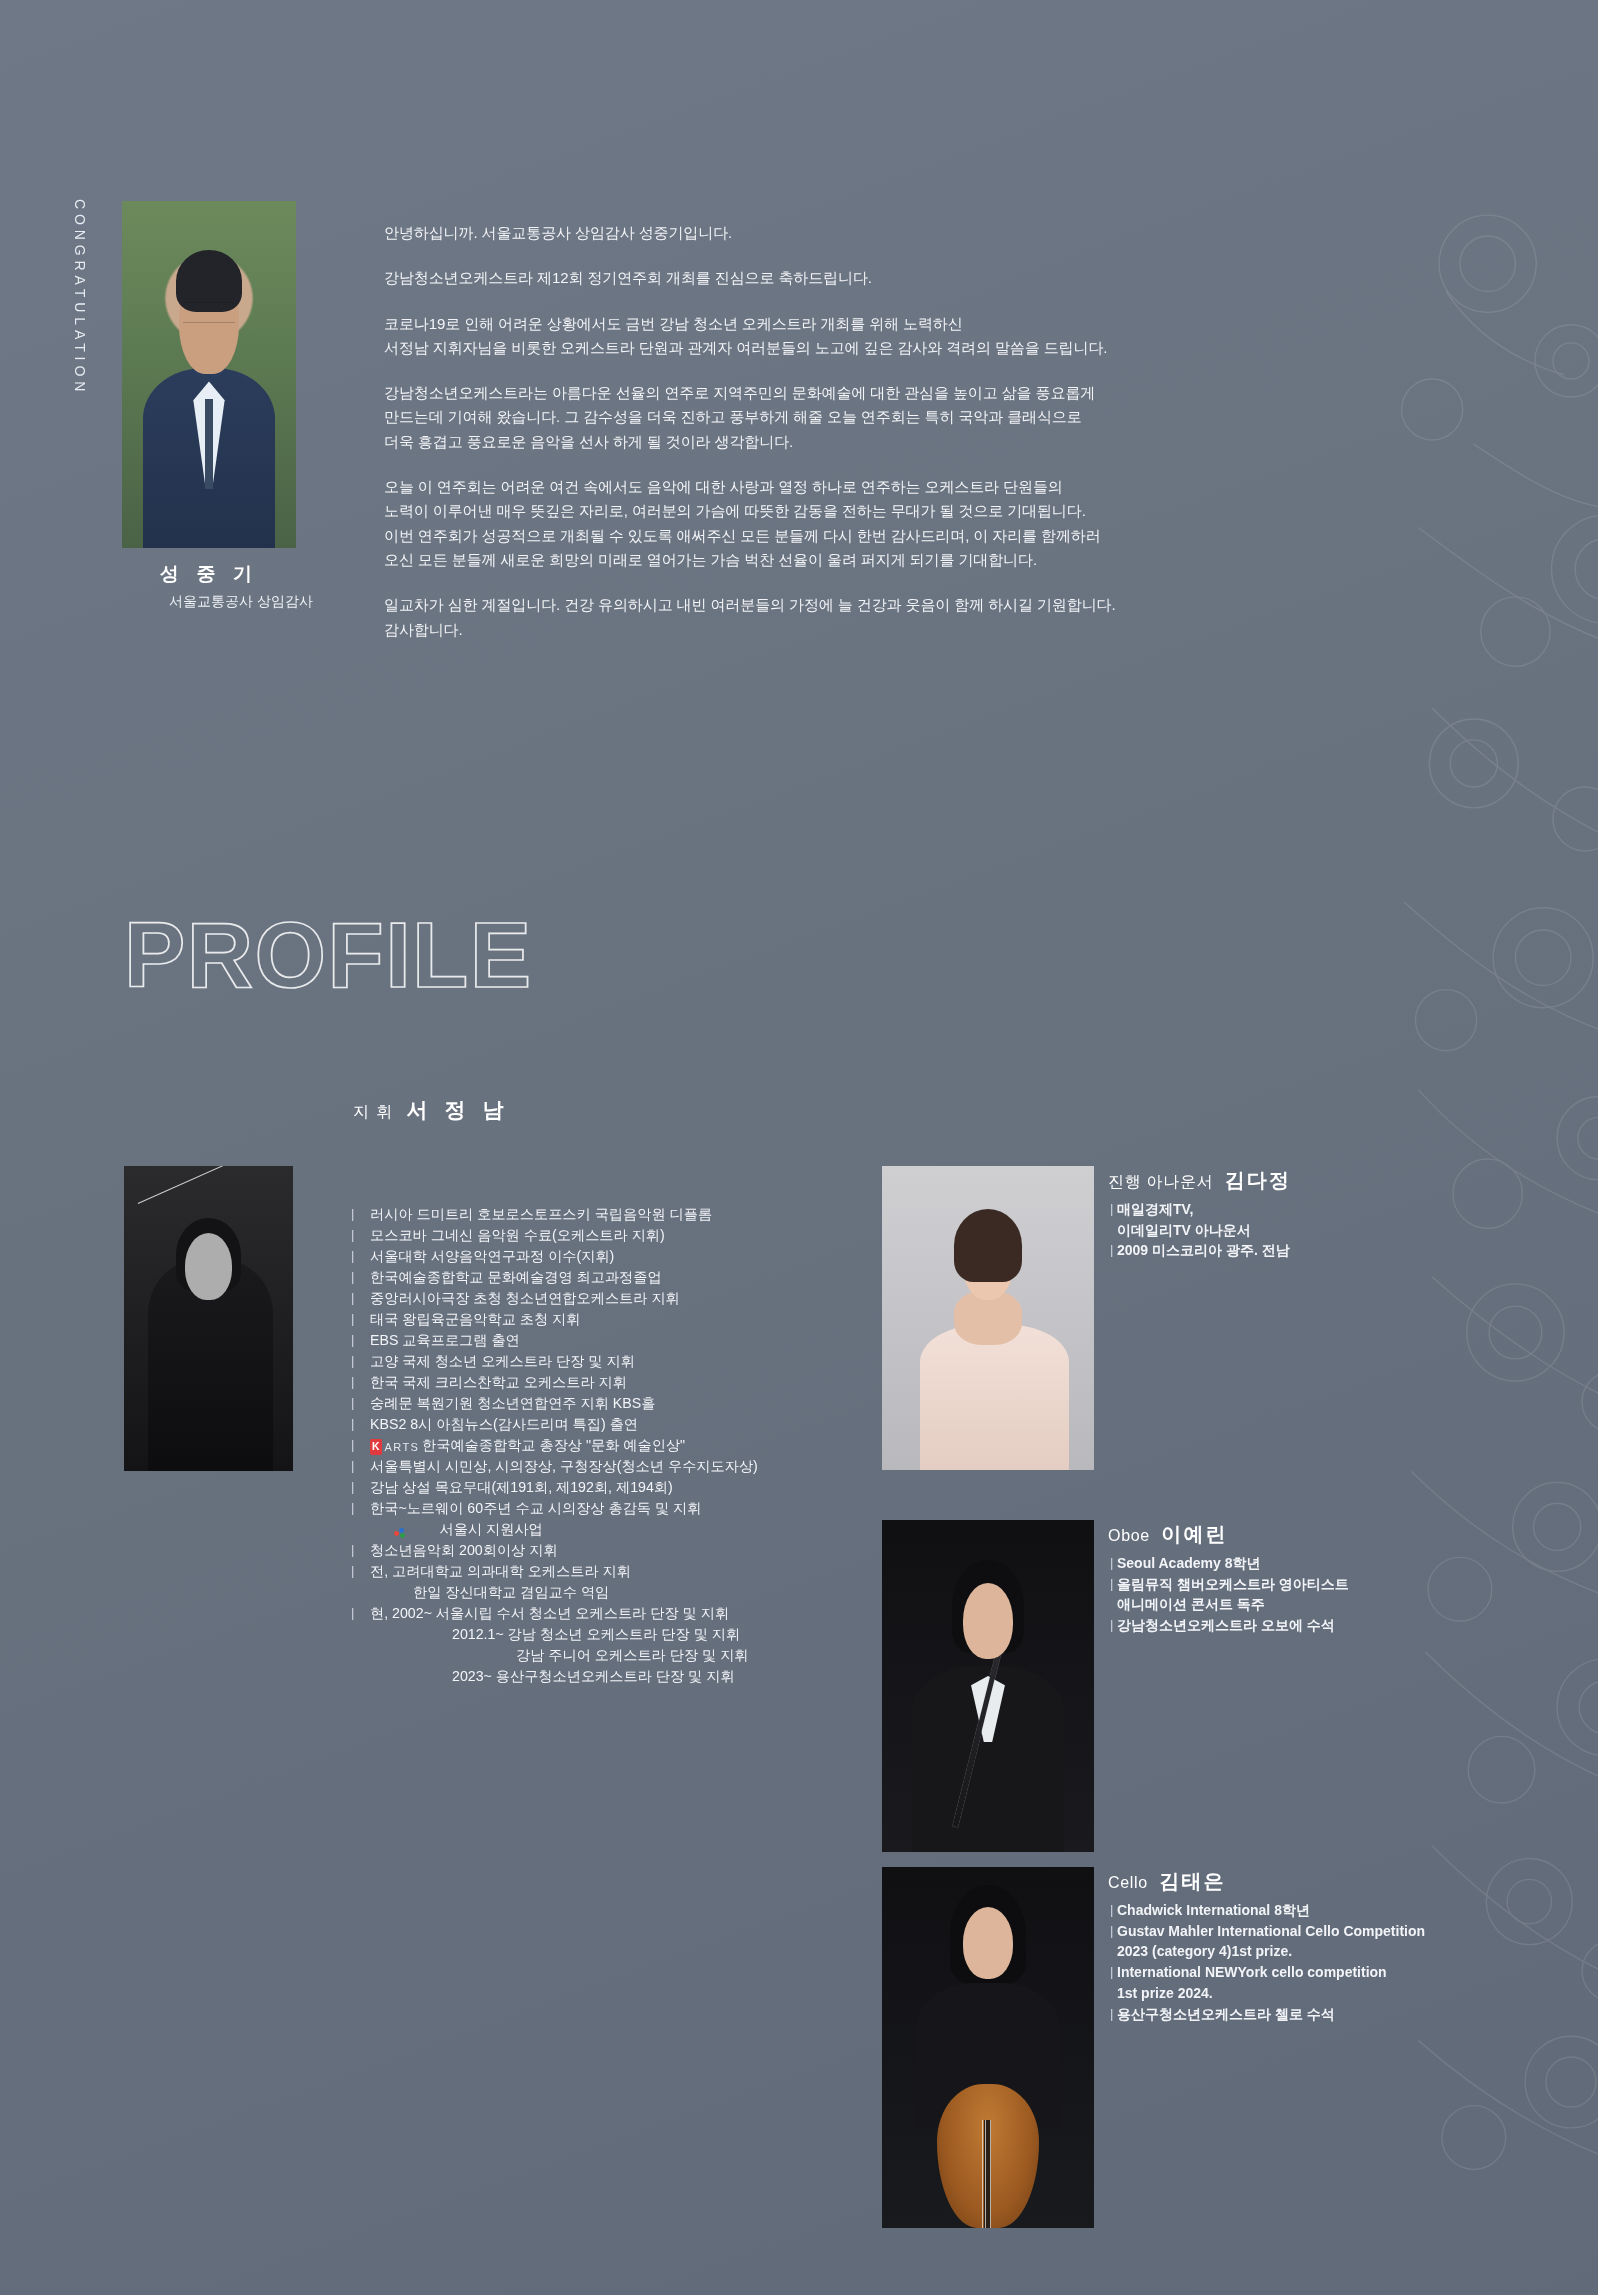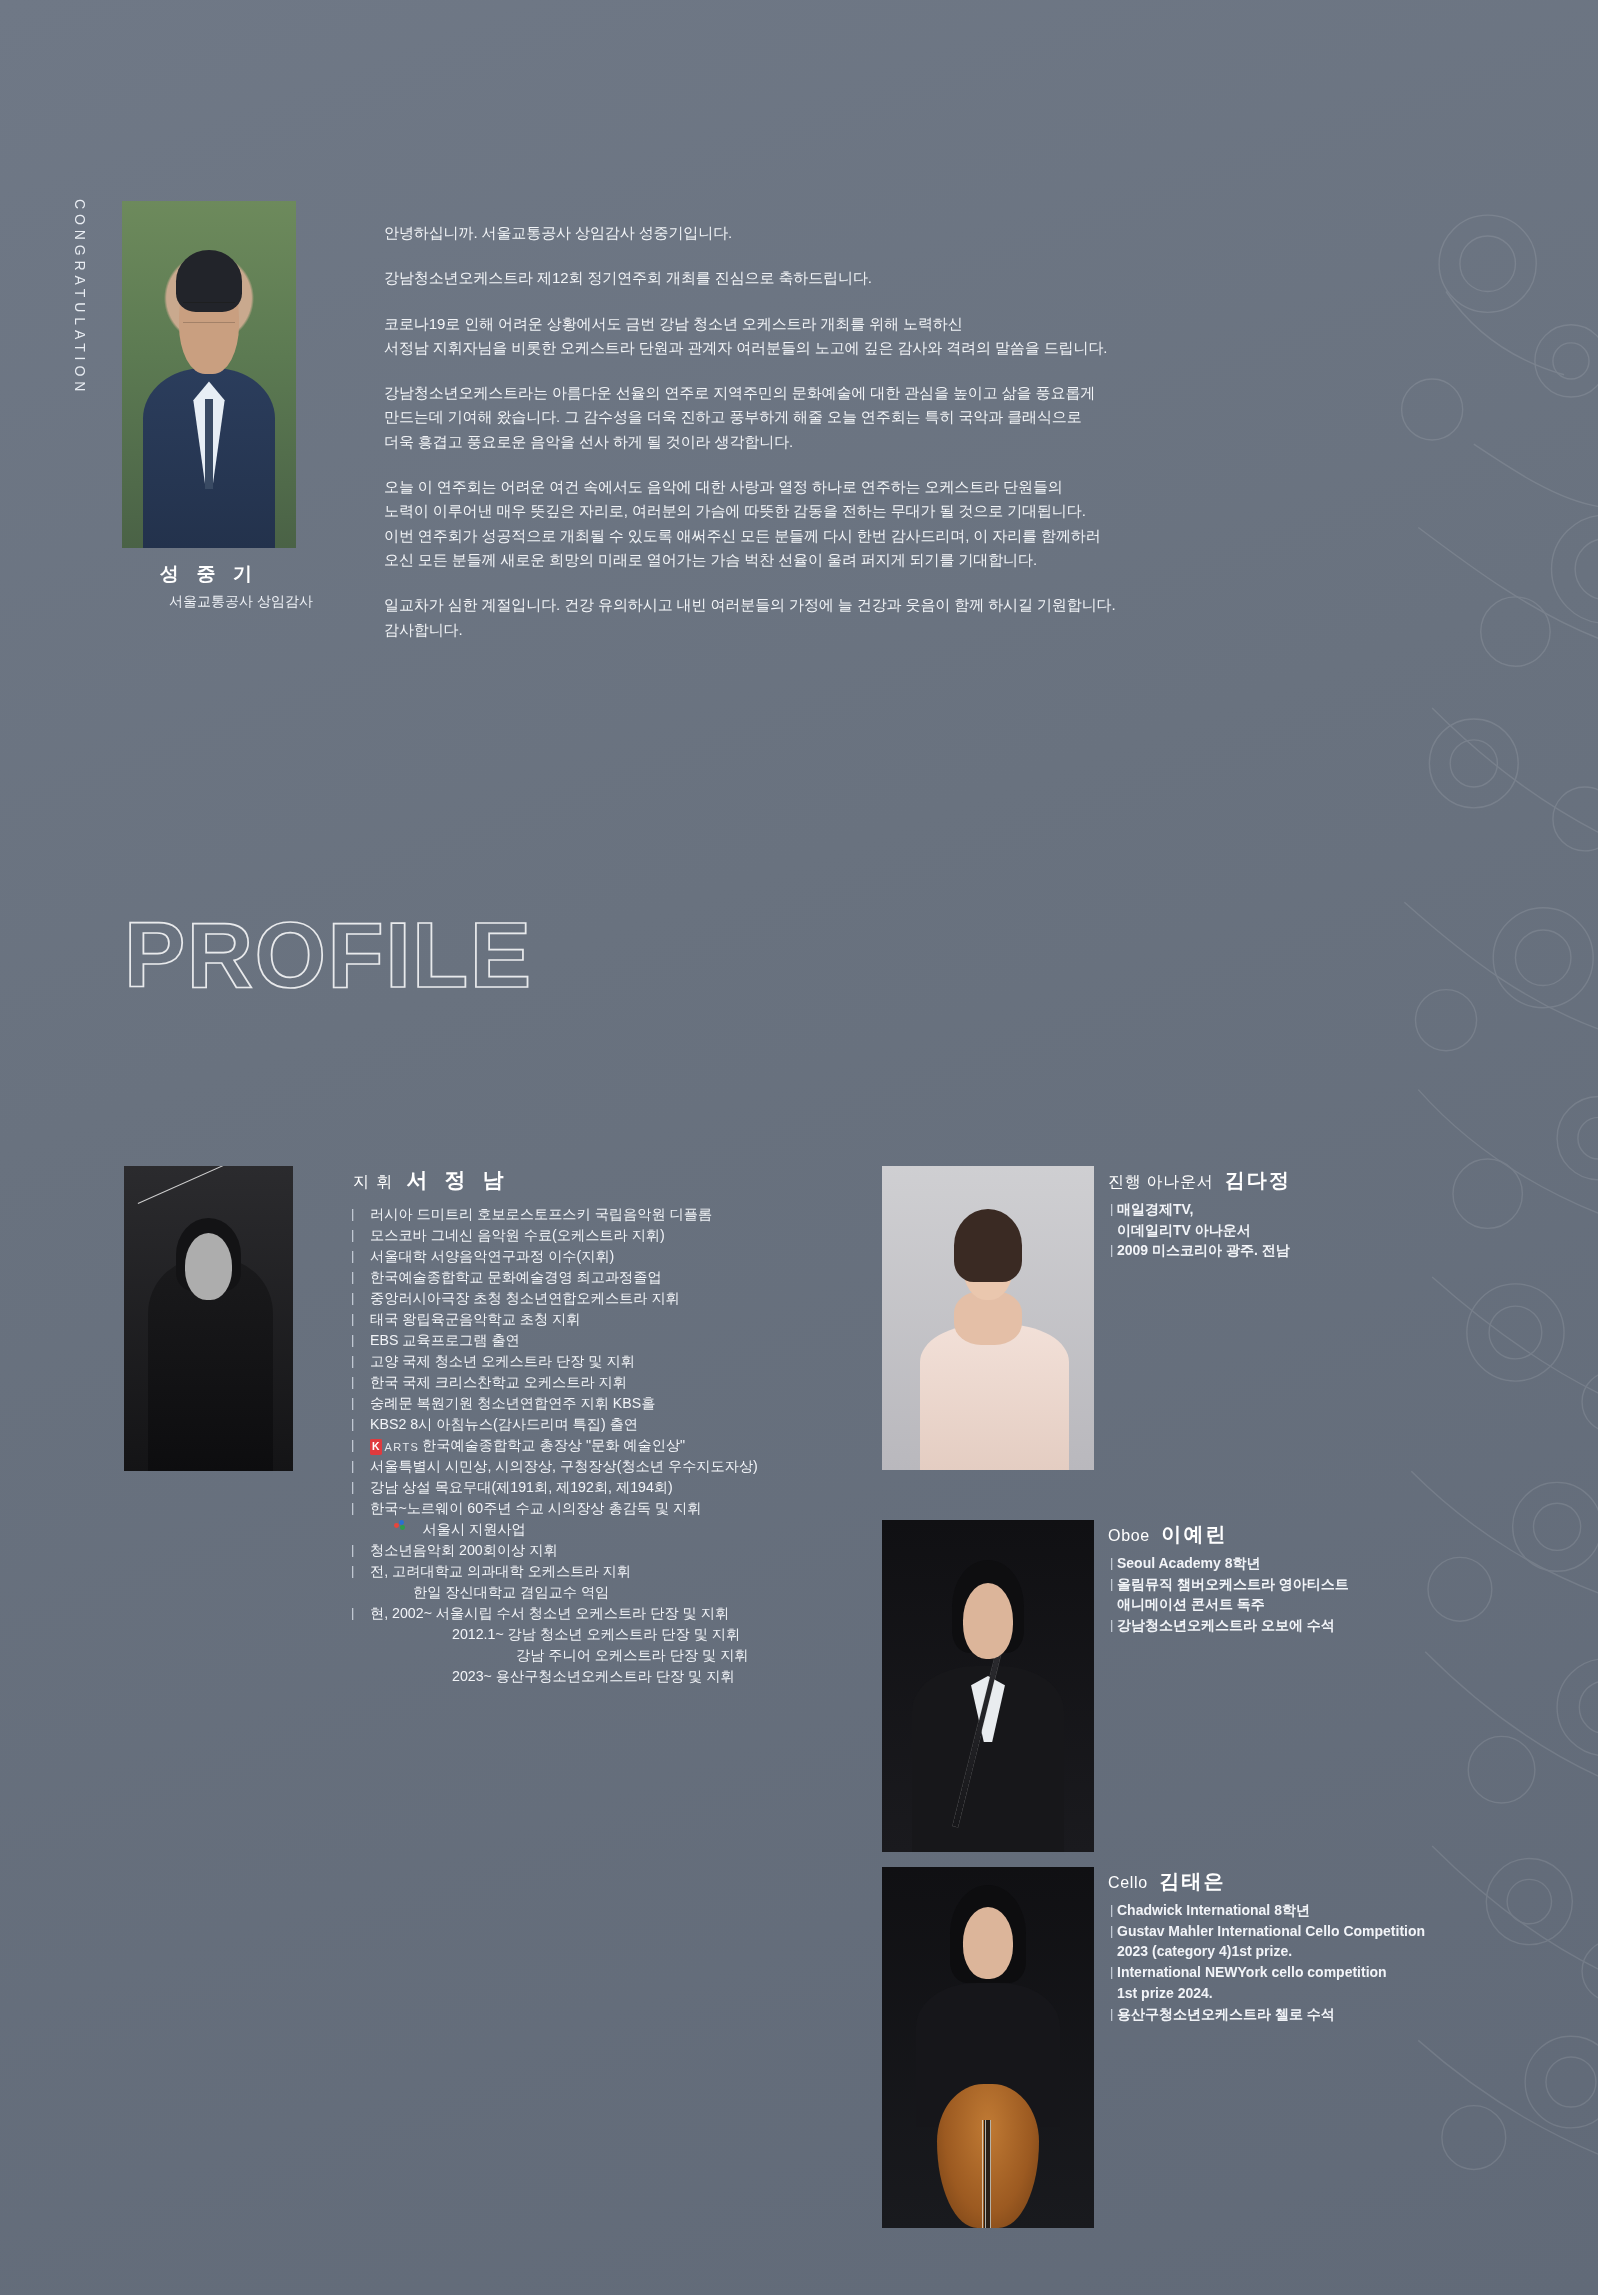--- a/index.html
+++ b/index.html
@@ -215,21 +215,21 @@
     width: 58%;
     height: 1.4px;
     background: rgba(235,235,235,.85);
     transform: rotate(-24deg);
     transform-origin: left center;
   }
 
   .cond-head {
     position: absolute;
     left: 353px;
-    top: 1166px;
+    top: 1096px;
     white-space: nowrap;
   }
   .cond-head .role {
     font-size: 16px;
     letter-spacing: 1.4px;
     color: #ffffff;
   }
   .cond-head .name {
     font-size: 21px;
     font-weight: 700;
@@ -278,22 +278,22 @@
     border-radius: 1.4px;
     letter-spacing: 0;
   }
   .karts .arts {
     color: #e6e9ee;
     font-size: 11px;
     letter-spacing: 1.4px;
   }
   .seoulsi-row {
     display: flex;
-    align-items: flex-start;
-    gap: 4px;
+    align-items: flex-end;
+    gap: 21px;
     padding-left: 43px;
     font-size: 14.2px;
     color: #f2f4f8;
     line-height: 1.48;
   }
   .seoul-mark {
     width: 12.5px; height: 12.5px;
     position: relative;
     flex: 0 0 auto;
   }

